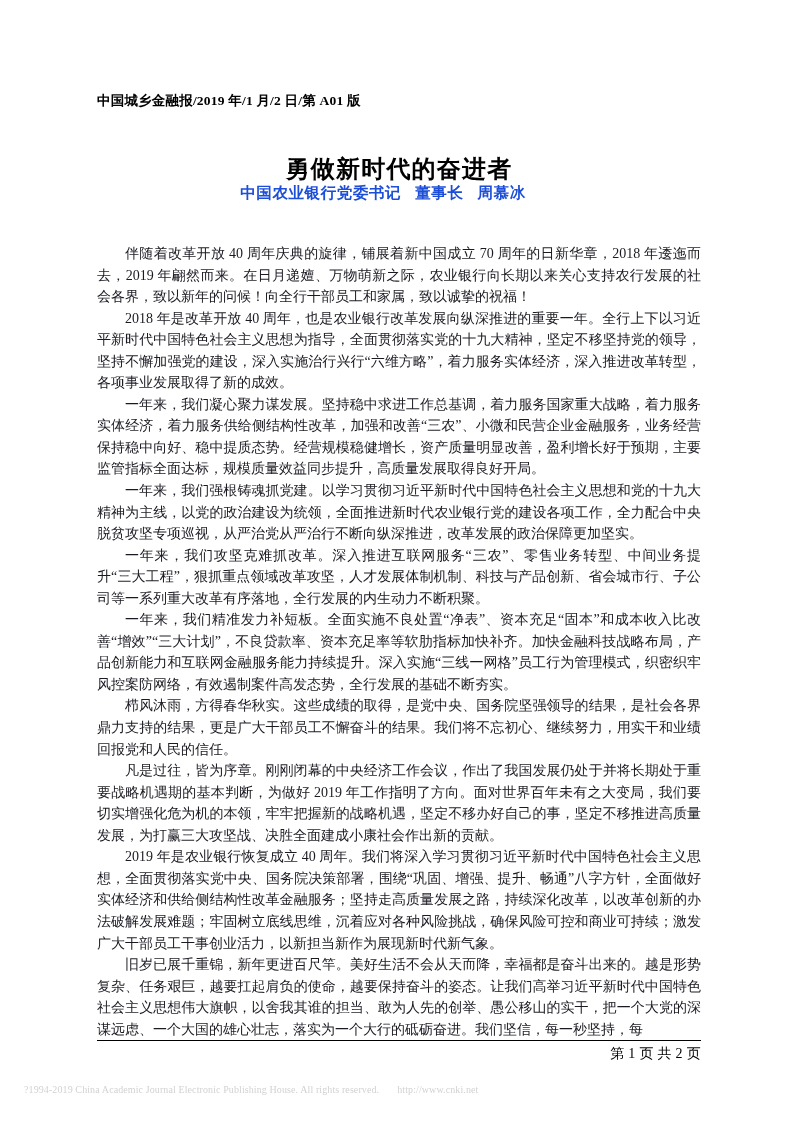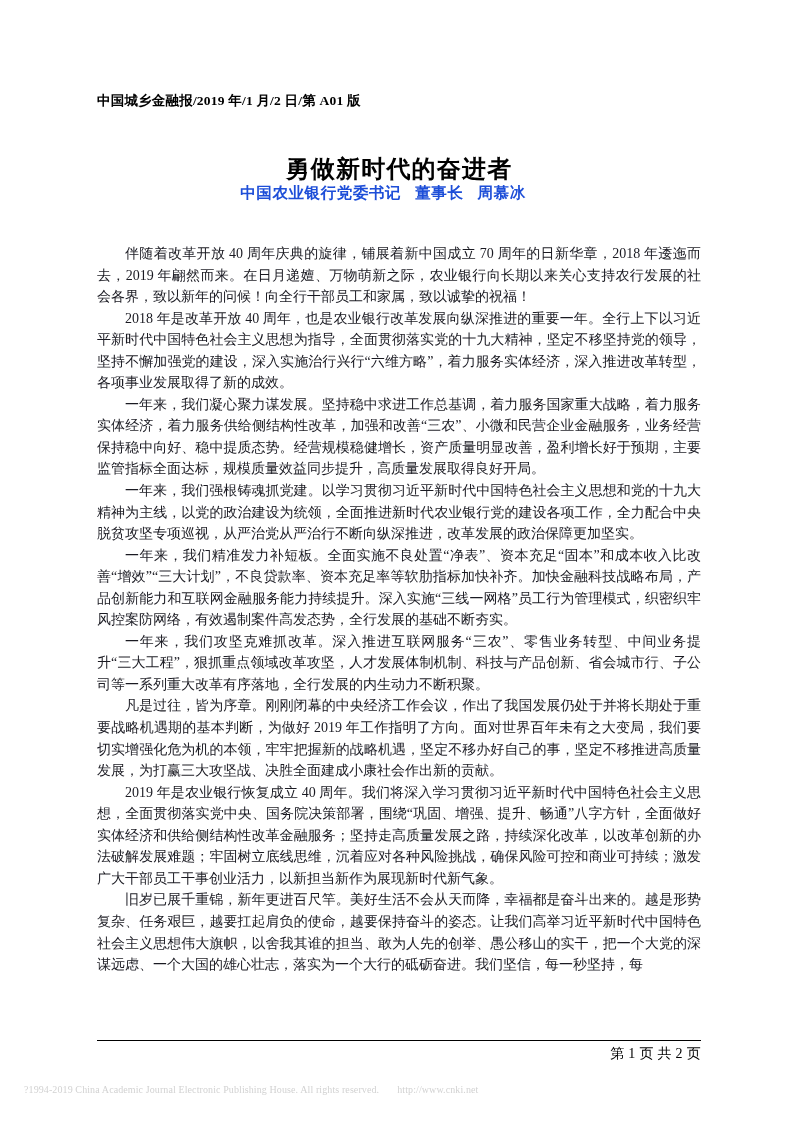--- a/index.html
+++ b/index.html
@@ -129,22 +129,23 @@
 
   <div class="doc-byline">
     <span>中国农业银行党委书记</span><span class="byline-gap"></span><span>董事长</span><span class="byline-gap"></span><span>周慕冰</span>
   </div>
 
   <div class="body-text" id="body-text">
       <p>伴随着改革开放 40 周年庆典的旋律，铺展着新中国成立 70 周年的日新华章，2018 年逶迤而去，2019 年翩然而来。在日月递嬗、万物萌新之际，农业银行向长期以来关心支持农行发展的社会各界，致以新年的问候！向全行干部员工和家属，致以诚挚的祝福！</p>
       <p>2018 年是改革开放 40 周年，也是农业银行改革发展向纵深推进的重要一年。全行上下以习近平新时代中国特色社会主义思想为指导，全面贯彻落实党的十九大精神，坚定不移坚持党的领导，坚持不懈加强党的建设，深入实施治行兴行“六维方略”，着力服务实体经济，深入推进改革转型，各项事业发展取得了新的成效。</p>
       <p>一年来，我们凝心聚力谋发展。坚持稳中求进工作总基调，着力服务国家重大战略，着力服务实体经济，着力服务供给侧结构性改革，加强和改善“三农”、小微和民营企业金融服务，业务经营保持稳中向好、稳中提质态势。经营规模稳健增长，资产质量明显改善，盈利增长好于预期，主要监管指标全面达标，规模质量效益同步提升，高质量发展取得良好开局。</p>
       <p>一年来，我们强根铸魂抓党建。以学习贯彻习近平新时代中国特色社会主义思想和党的十九大精神为主线，以党的政治建设为统领，全面推进新时代农业银行党的建设各项工作，全力配合中央脱贫攻坚专项巡视，从严治党从严治行不断向纵深推进，改革发展的政治保障更加坚实。</p>
+      <p>一年来，我们攻坚克难抓改革。深入推进互联网服务“三农”、零售业务转型、中间业务提升“三大工程”，狠抓重点领域改革攻坚，人才发展体制机制、科技与产品创新、省会城市行、子公司等一系列重大改革有序落地，全行发展的内生动力不断积聚。</p>
       <p>一年来，我们精准发力补短板。全面实施不良处置“净表”、资本充足“固本”和成本收入比改善“增效”“三大计划”，不良贷款率、资本充足率等软肋指标加快补齐。加快金融科技战略布局，产品创新能力和互联网金融服务能力持续提升。深入实施“三线一网格”员工行为管理模式，织密织牢风控案防网络，有效遏制案件高发态势，全行发展的基础不断夯实。</p>
-      <p>一年来，我们攻坚克难抓改革。深入推进互联网服务“三农”、零售业务转型、中间业务提升“三大工程”，狠抓重点领域改革攻坚，人才发展体制机制、科技与产品创新、省会城市行、子公司等一系列重大改革有序落地，全行发展的内生动力不断积聚。</p>
+      <p>栉风沐雨，方得春华秋实。这些成绩的取得，是党中央、国务院坚强领导的结果，是社会各界鼎力支持的结果，更是广大干部员工不懈奋斗的结果。我们将不忘初心、继续努力，用实干和业绩回报党和人民的信任。</p>
       <p>凡是过往，皆为序章。刚刚闭幕的中央经济工作会议，作出了我国发展仍处于并将长期处于重要战略机遇期的基本判断，为做好 2019 年工作指明了方向。面对世界百年未有之大变局，我们要切实增强化危为机的本领，牢牢把握新的战略机遇，坚定不移办好自己的事，坚定不移推进高质量发展，为打赢三大攻坚战、决胜全面建成小康社会作出新的贡献。</p>
       <p>2019 年是农业银行恢复成立 40 周年。我们将深入学习贯彻习近平新时代中国特色社会主义思想，全面贯彻落实党中央、国务院决策部署，围绕“巩固、增强、提升、畅通”八字方针，全面做好实体经济和供给侧结构性改革金融服务；坚持走高质量发展之路，持续深化改革，以改革创新的办法破解发展难题；牢固树立底线思维，沉着应对各种风险挑战，确保风险可控和商业可持续；激发广大干部员工干事创业活力，以新担当新作为展现新时代新气象。</p>
       <p>旧岁已展千重锦，新年更进百尺竿。美好生活不会从天而降，幸福都是奋斗出来的。越是形势复杂、任务艰巨，越要扛起肩负的使命，越要保持奋斗的姿态。让我们高举习近平新时代中国特色社会主义思想伟大旗帜，以舍我其谁的担当、敢为人先的创举、愚公移山的实干，把一个大党的深谋远虑、一个大国的雄心壮志，落实为一个大行的砥砺奋进。我们坚信，每一秒坚持，每</p>
     </div>
 
   <div class="footer-rule"></div>
 
   <div class="page-number">第 1 页  共 2 页</div>
 
   <div class="copyright">

